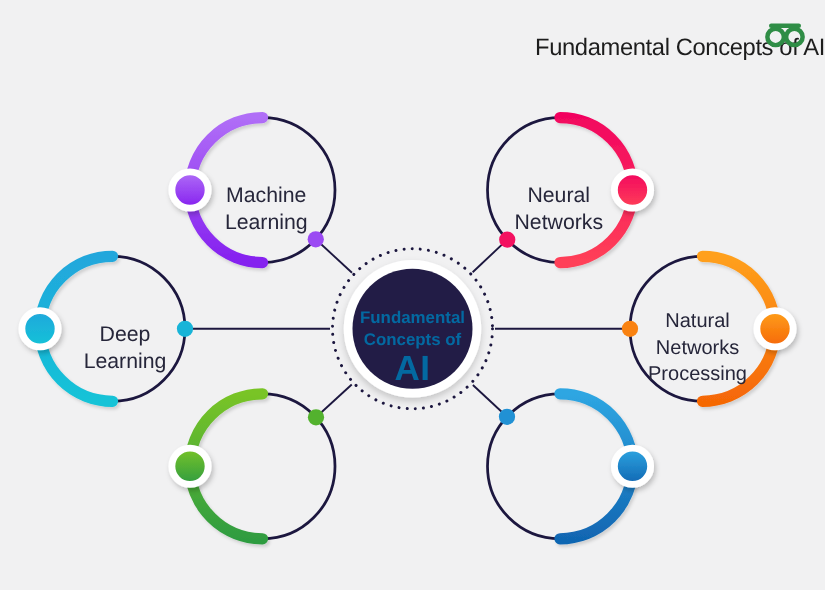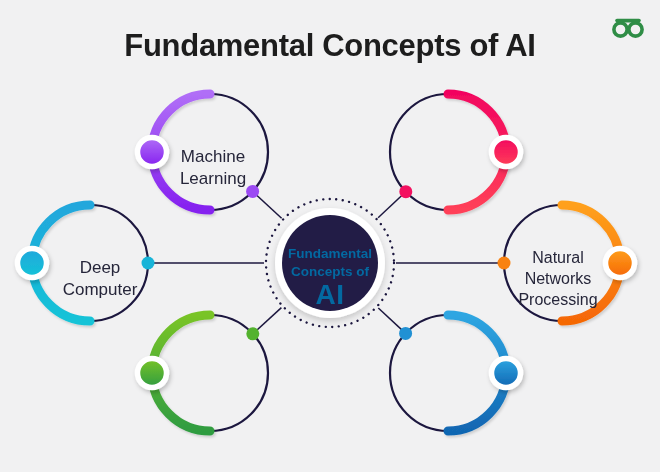--- a/index.html
+++ b/index.html
@@ -6,23 +6,23 @@
   .stage {
     position: relative;
     width: 660px; height: 472px;
     overflow: hidden;
     font-family: "Liberation Sans", "DejaVu Sans", sans-serif;
   }
   .page-title {
     position: absolute;
     top: 28px; left: 0;
     width: 100%;
-    text-align: center;
-    font-size: 31px;
-    font-weight: bold;
+    text-align: right;
+    font-size: 19px;
+    font-weight: normal;
     letter-spacing: -0.3px;
     margin: 0;
   }
   .logo-wrap {
     position: absolute;
     top: 12px; right: 12px;
     width: 40px; height: 30px;
   }
   .diagram-svg { position: absolute; top: 0; left: 0; }
   .labels { position: absolute; top:16px; left:0; width:544px; height:472px; pointer-events:none; }
@@ -164,22 +164,24 @@
     <g>
       <circle cx="330" cy="263" r="55" fill="#ffffff" filter="url(#centerShadow)"></circle>
       <circle cx="330" cy="263" r="48" fill="#221c46"></circle>
       <circle cx="330" cy="263" r="64" fill="none" stroke-width="2.4" stroke-linecap="round" stroke-dasharray="0.01 6.53" stroke="#1c173f"></circle>
     </g>
   </svg>
 
   <div class="labels" style="color: rgb(38, 38, 58);">
     <div class="node-label" style="left:213px; top:152px;">Machine
 Learning</div>
+    <div class="node-label" style="left:447px; top:152px;">Neural
+Networks</div>
     <div class="node-label" style="left:100px; top:263px;">Deep
-Computer</div>
+Learning</div>
     <div class="node-label node-label--small" style="left:558px; top:263px;">Natural
 Networks
 Processing</div>
 
     <div class="center-label" style="color: #0369a1;">
       <div class="center-sub">Fundamental
 Concepts of</div>
       <div class="center-big">AI</div>
     </div>
   </div>

